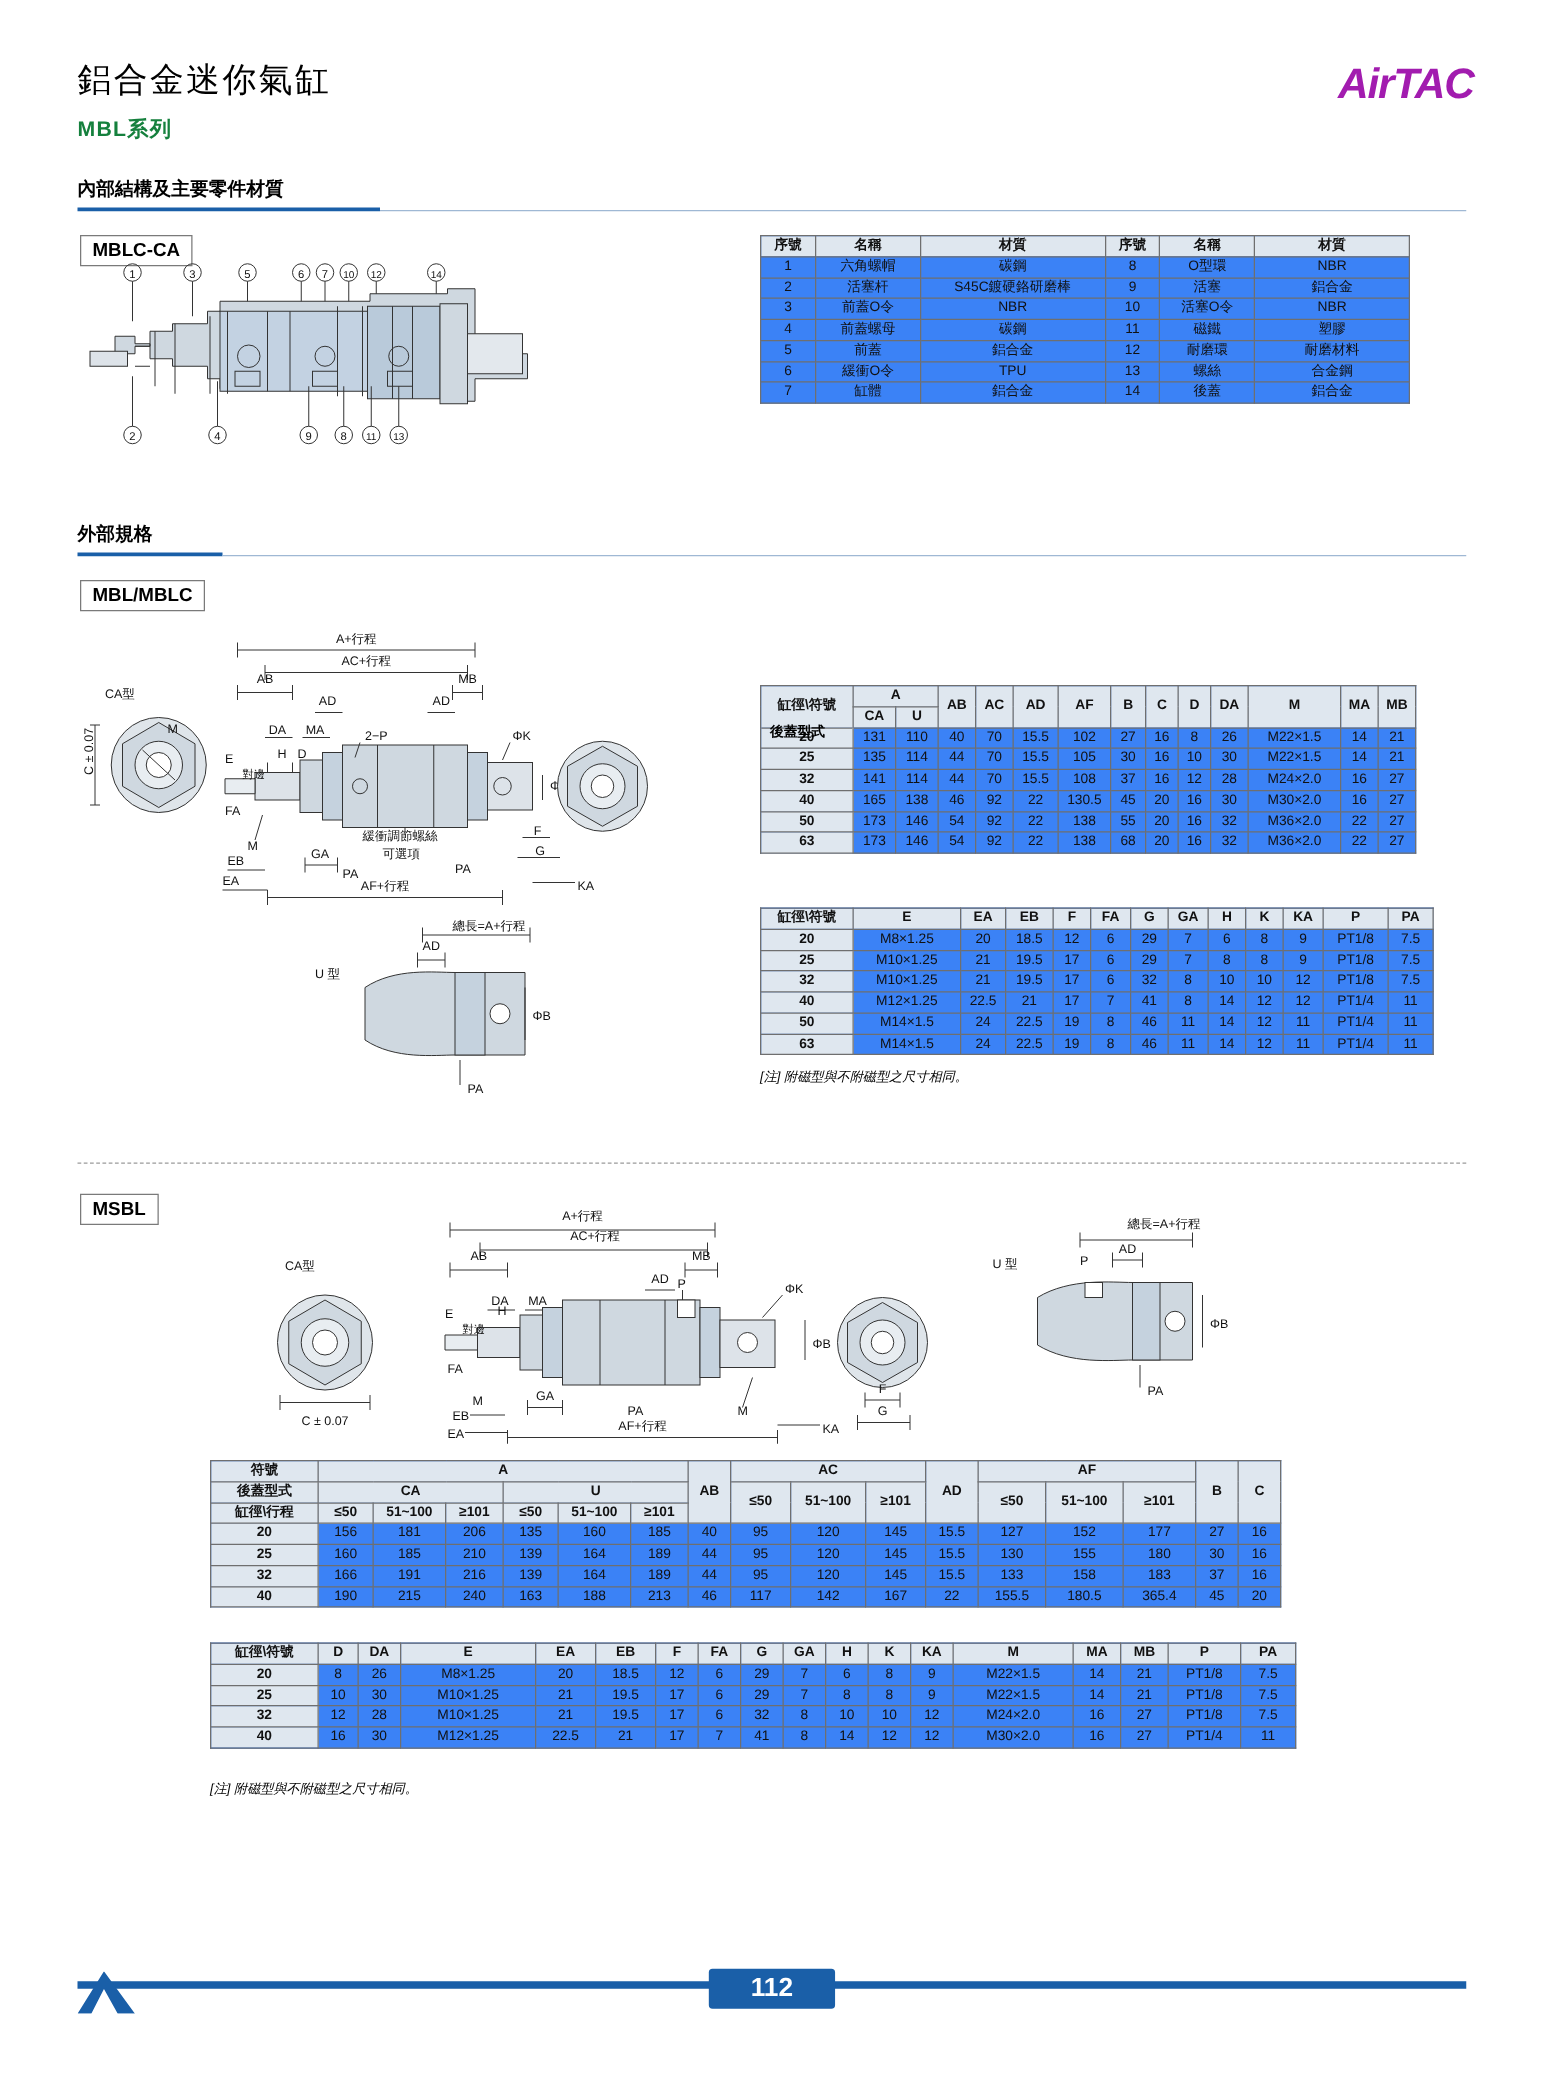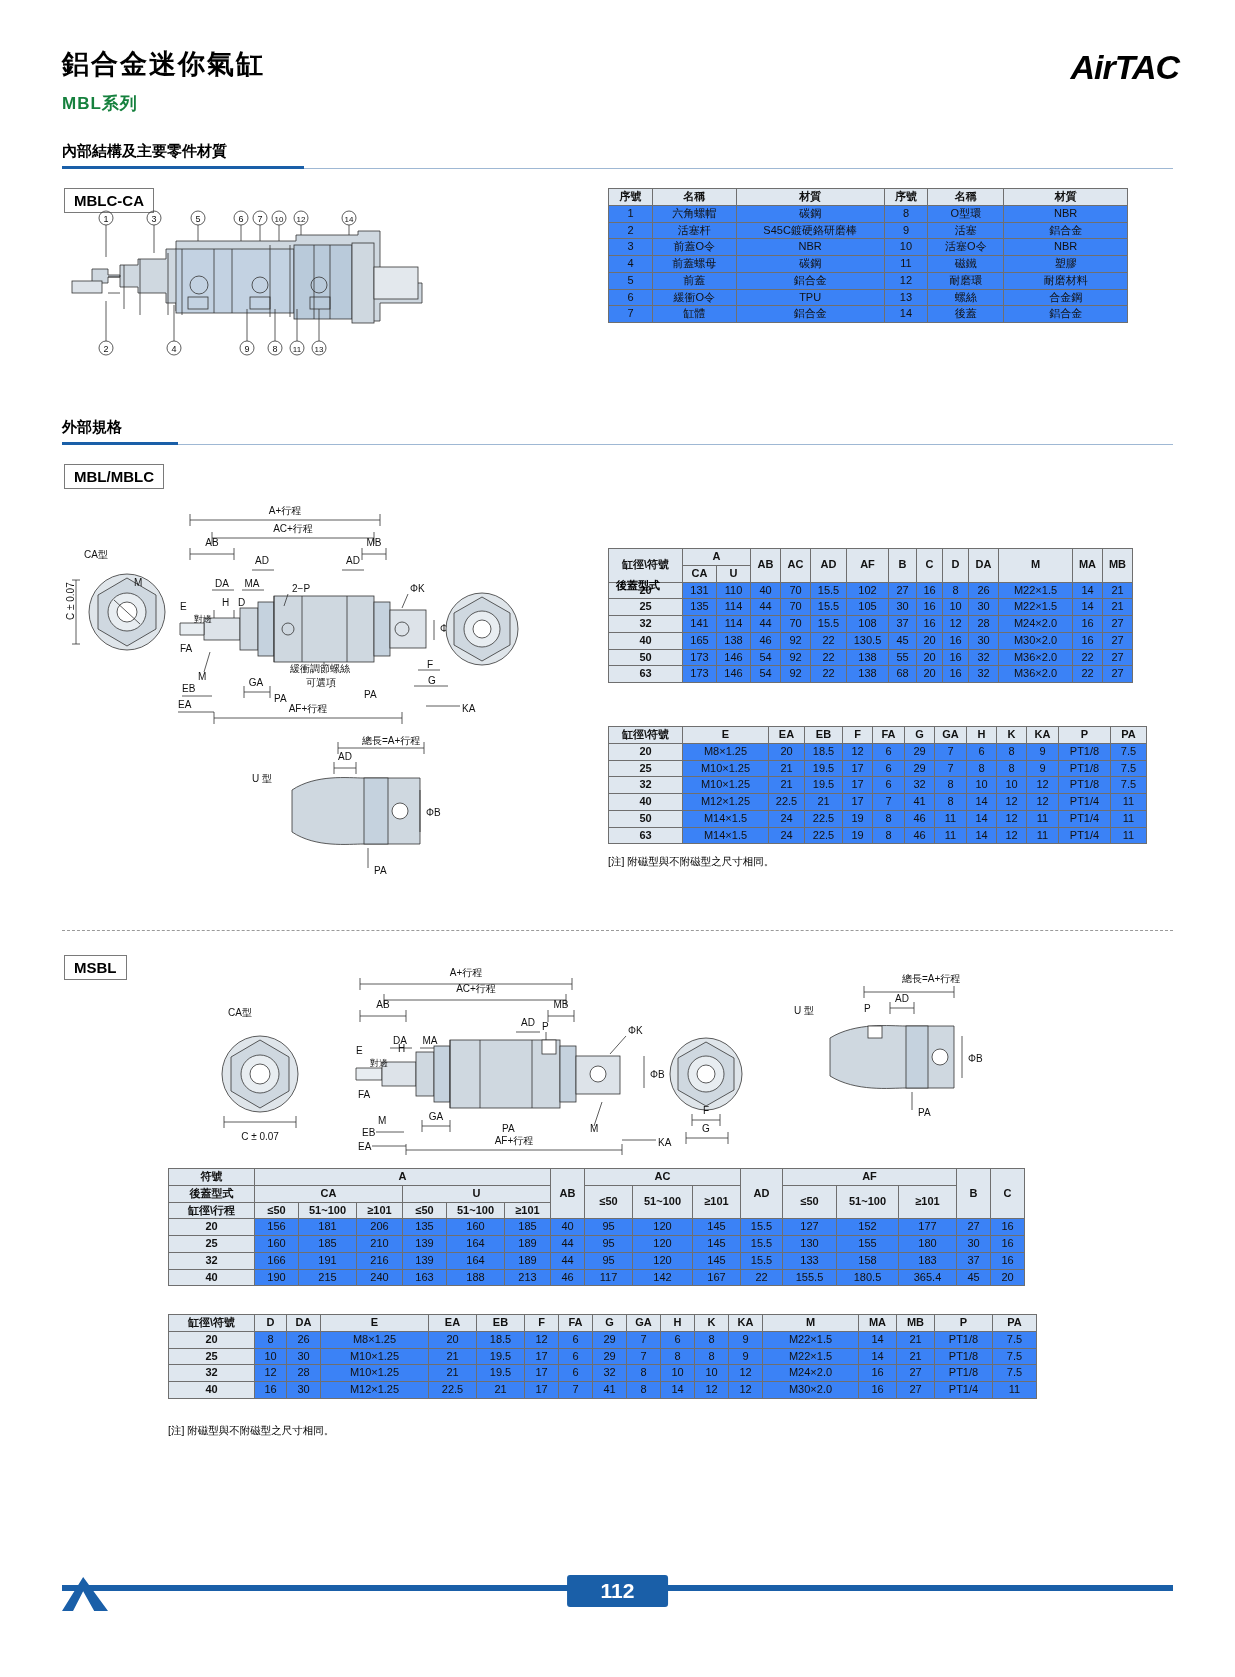--- a/index.html
+++ b/index.html
@@ -10,30 +10,30 @@
     font-family:"Liberation Sans", sans-serif;
     color:#111;
     position:relative;
     overflow:hidden;
   }
   .page { position:relative; width:1235px; height:1677px; }
 
   
   .hdr-title {
     position:absolute; left:62px; top:46px;
-    font-size:27px; font-weight:bold; letter-spacing:2px; color:#000;
+    font-size:27px; font-weight:normal; letter-spacing:2px; color:#000;
   }
   .hdr-sub {
     position:absolute; left:62px; top:92px;
     font-size:17px; font-weight:bold; letter-spacing:1px; color:#15803d;
   }
   .brand {
     position:absolute; right:56px; top:48px;
     font-size:34px; font-weight:bold; font-style:italic;
-    color:#000000; letter-spacing:-1px;
+    color:#a21caf; letter-spacing:-1px;
   }
 
   
   .sec {
     position:absolute; font-size:15px; font-weight:bold; color:#000;
     padding-bottom:3px;
   }
   .sec-rule {
     position:absolute; height:3px; background:#1a5fa8;
   }
@@ -57,21 +57,21 @@
     text-align:center;
     padding:1px 3px;
     font-weight:normal;
     line-height:1.25;
     white-space:nowrap;
   }
   table.dt th { background:#dfe7ef; font-weight:bold; }
   table.dt td.hd { background:#dfe7ef; font-weight:bold; }
 
   .note {
-    position:absolute; font-size:10.5px; color:#000;
+    position:absolute; font-size:10.5px; color:#000;font-style:italic;
   }
 
   
   .panel { position:absolute; }
   .lbl { position:absolute; font-size:10.5px; color:#000; white-space:nowrap; }
 
   .dashline { position:absolute; border-top:1px dashed #9a9a9a; }
 
   
   .footer-bar {

